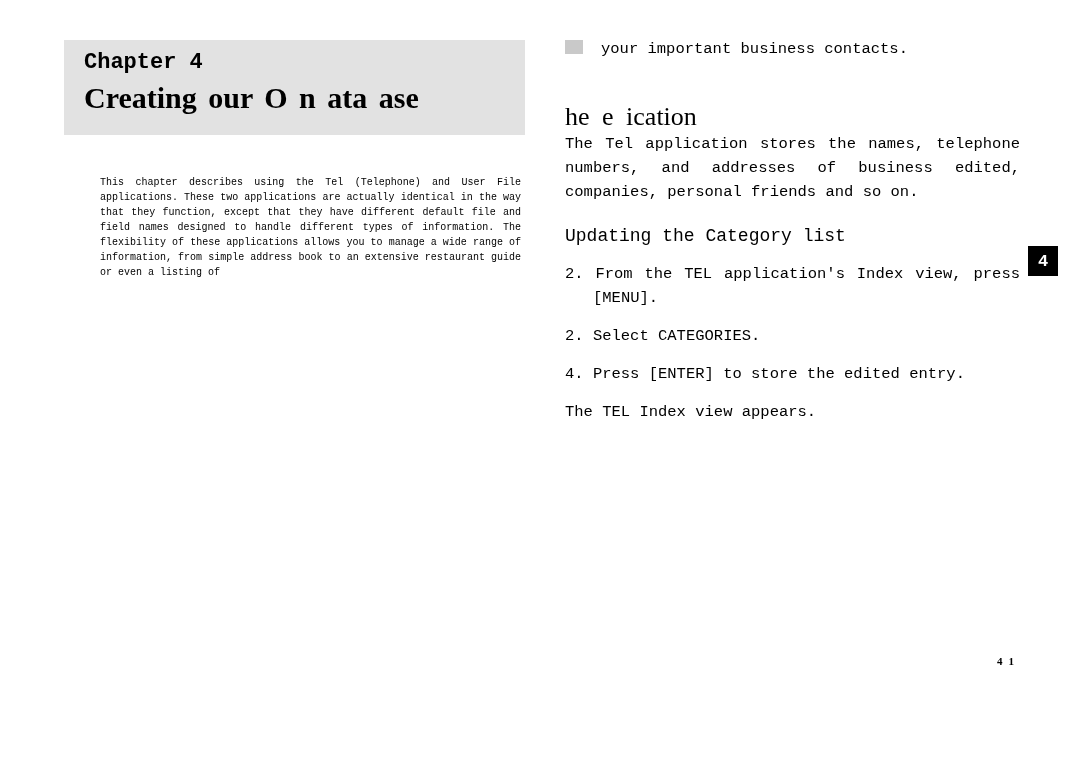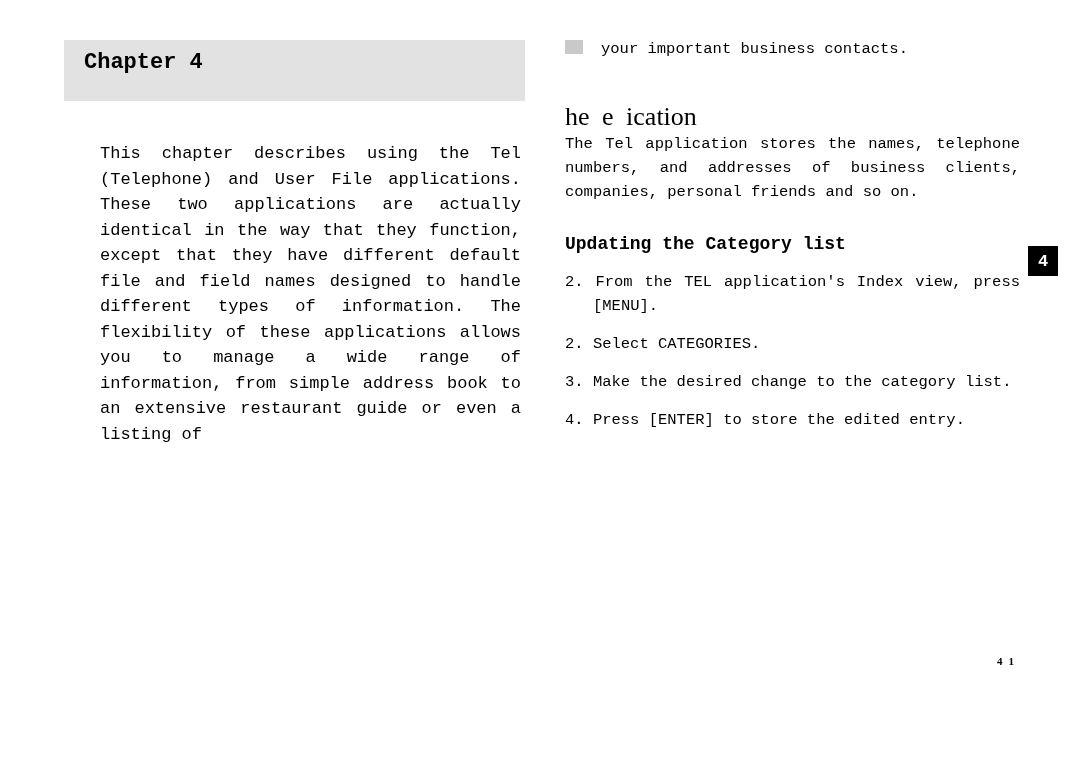--- a/index.html
+++ b/index.html
@@ -37,21 +37,21 @@
     font-size: 22px;
     margin-bottom: 6px;
   }
   .chapter-title {
     font-family: Georgia, "Times New Roman", serif;
     font-weight: bold;
     font-size: 30px;
     word-spacing: 4px;
   }
   .body-text {
-    font-size: 17px;
+    font-size: 10px;
     line-height: 1.5;
     text-align: justify;
     text-justify: inter-character;
   }
   .cont-line-wrap {
     display: flex;
     margin-bottom: 44px;
   }
   .cont-bar {
     width: 18px;
@@ -63,23 +63,23 @@
   .cont-text {
     font-size: 15.5px;
   }
   .section-heading {
     font-family: Georgia, "Times New Roman", serif;
     font-size: 26px;
     font-weight: normal;
     word-spacing: 6px;
   }
   .sub-heading {
-    font-weight: bold;
+    font-weight: normal;
     font-size: 18px;
-    margin-top: 30px;
+    margin-top: 22px;
     margin-bottom: 16px;
   }
   .step, .para {
     font-size: 15.5px;
     line-height: 1.55;
     margin-bottom: 14px;
     text-align: justify;
   }
   .step .indent {
     display: block;
@@ -114,49 +114,48 @@
 </head>
 <body>
 
 <div class="page">
 
   <div class="columns">
 
     <div class="col-left">
       <div class="chapter-banner">
         <div class="chapter-label">Chapter 4</div>
+        <div class="chapter-title">Creating  our O  n   ata ase</div>
       </div>
       <div class="body-text" style="padding-left:30px; padding-right:4px;">This chapter describes using the Tel (Telephone) and User File applications. These two applications are actually identical in the way that they function, except that they have different default file and field names designed to handle different types of information. The flexibility of these applications allows you to manage a wide range of information, from simple address book to an extensive restaurant guide or even a listing of</div>
     </div>
 
     <div class="col-right">
       <div class="cont-line-wrap">
         <div class="cont-bar"></div>
         <div class="cont-text">your important business contacts.</div>
       </div>
 
       <div class="section-heading">he  e     ication</div>
 
-      <div class="para">The Tel application stores the names, telephone numbers, and addresses of business clients, companies, personal friends and so on.</div>
+      <div class="para">The Tel application stores the names, telephone numbers, and addresses of business edited, companies, personal friends and so on.</div>
 
       <div class="sub-heading">Updating the Category list</div>
 
 
       <div class="step">
           <span class="indent">2. From the TEL application's Index view, press [MENU].</span>
         </div>
       <div class="step">
           <span class="indent">2. Select CATEGORIES.</span>
         </div>
       <div class="step">
-          <span class="indent">3. Make the desired change to the category list.</span>
-        </div>
-      <div class="step">
           <span class="indent">4. Press [ENTER] to store the edited entry.</span>
         </div>
+      <div class="para">The TEL Index view appears.</div>
     </div>
 
   </div>
 
   <div class="side-tab">
     <span>4</span>
   </div>
 
   <div class="page-num">41</div>
 

